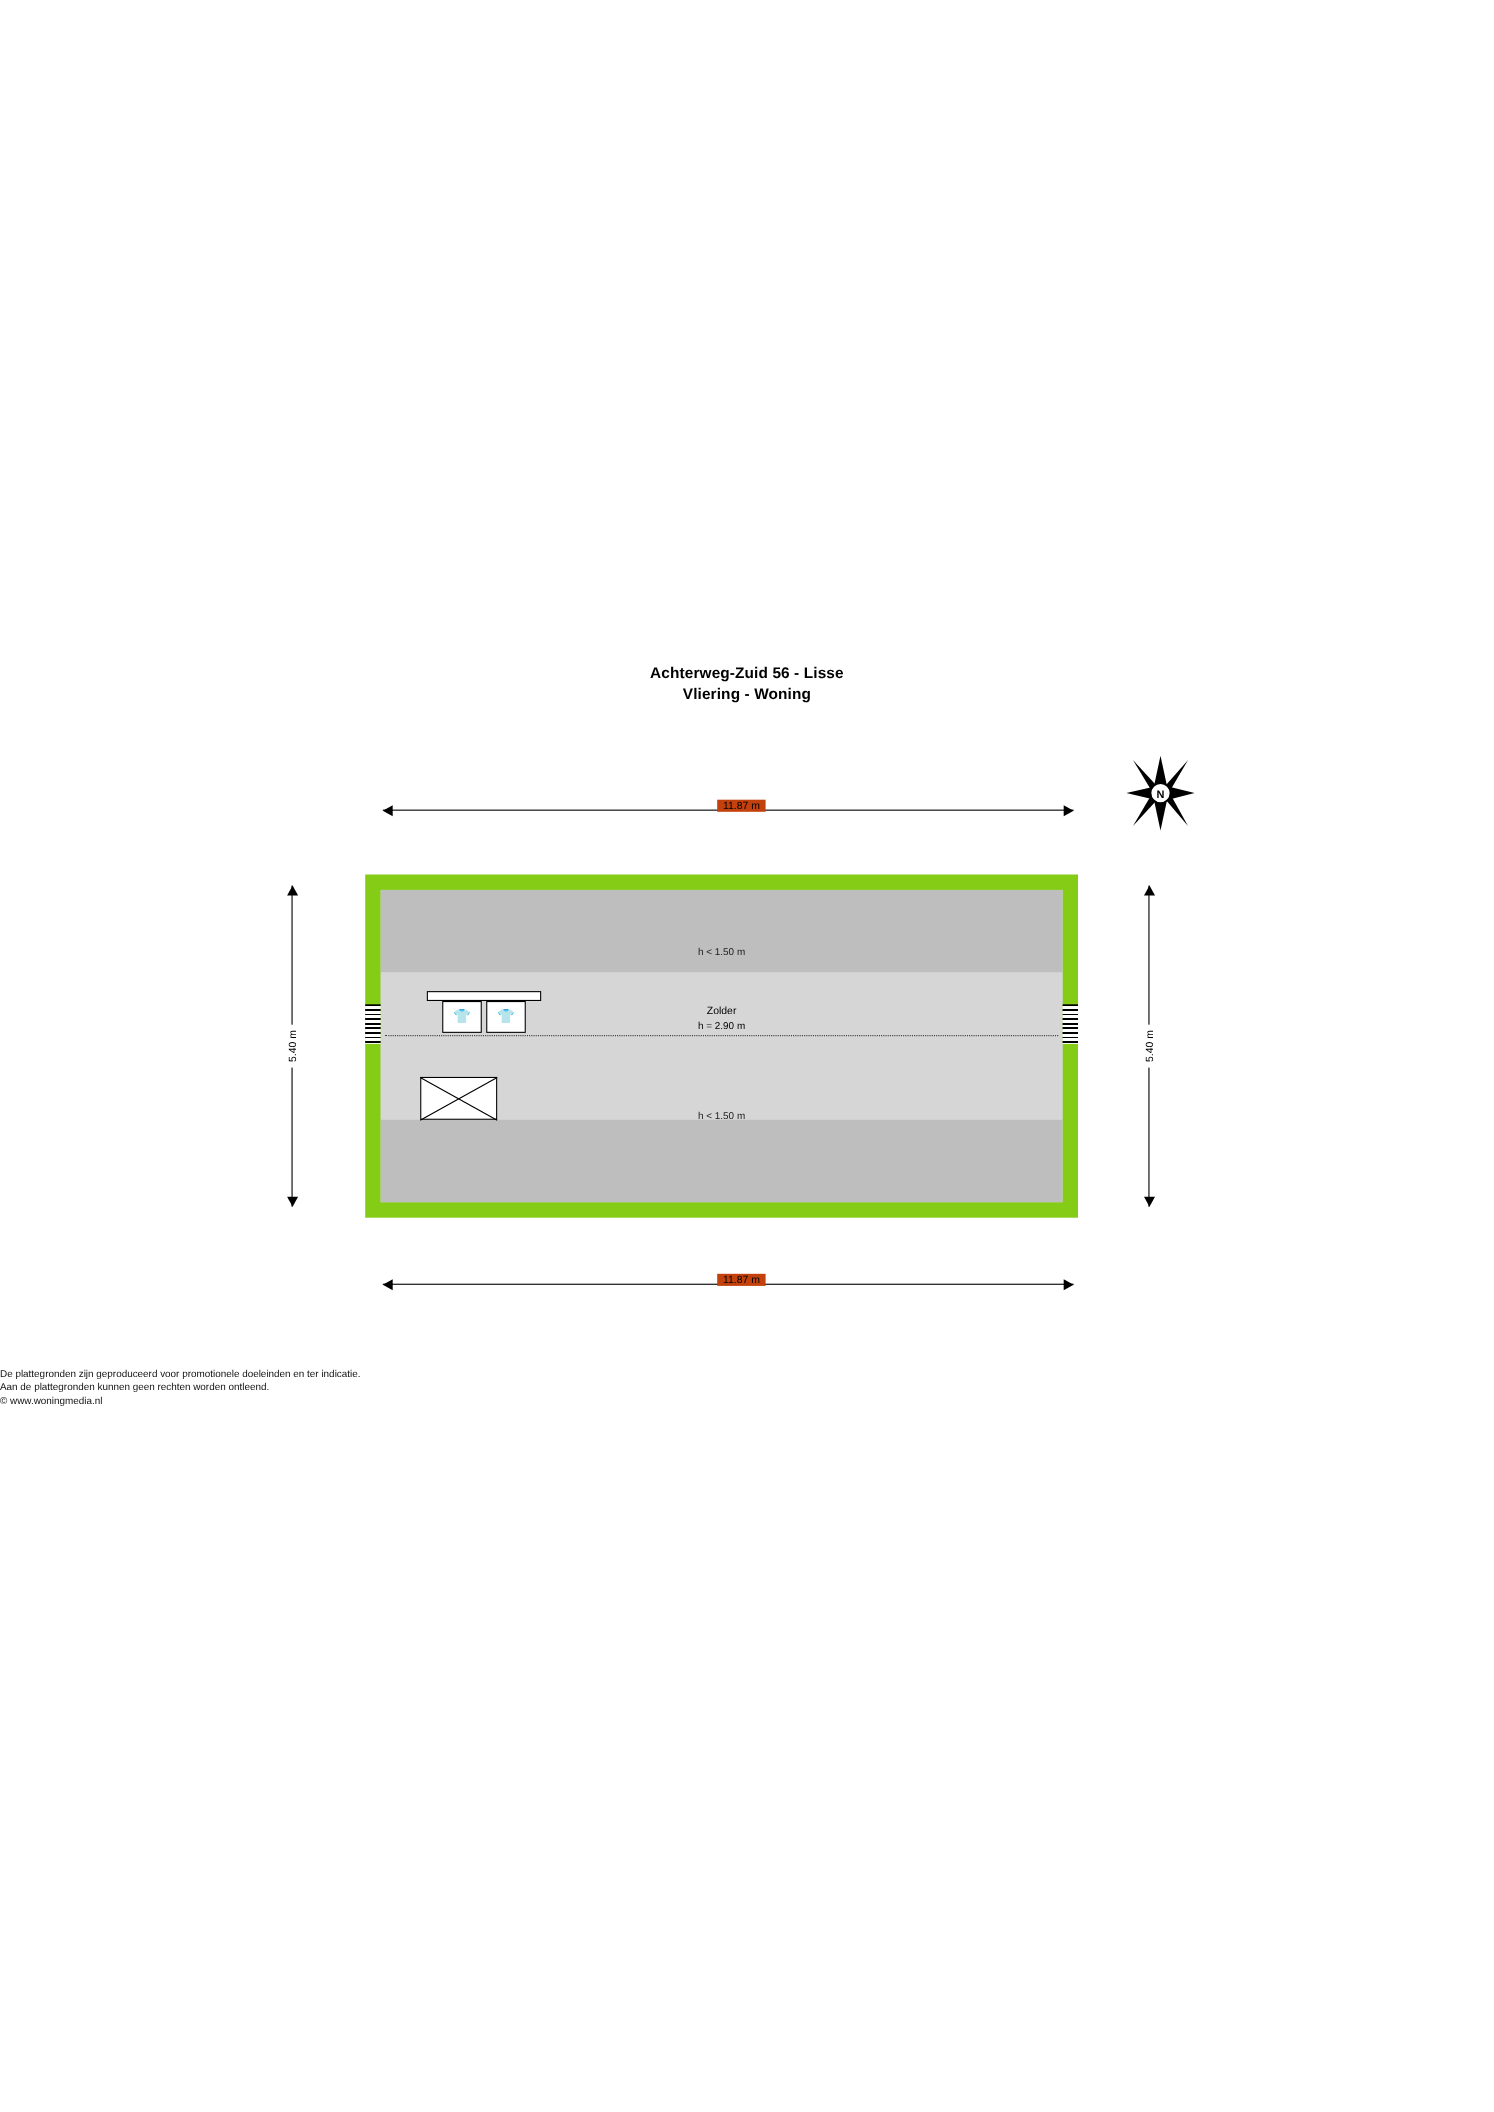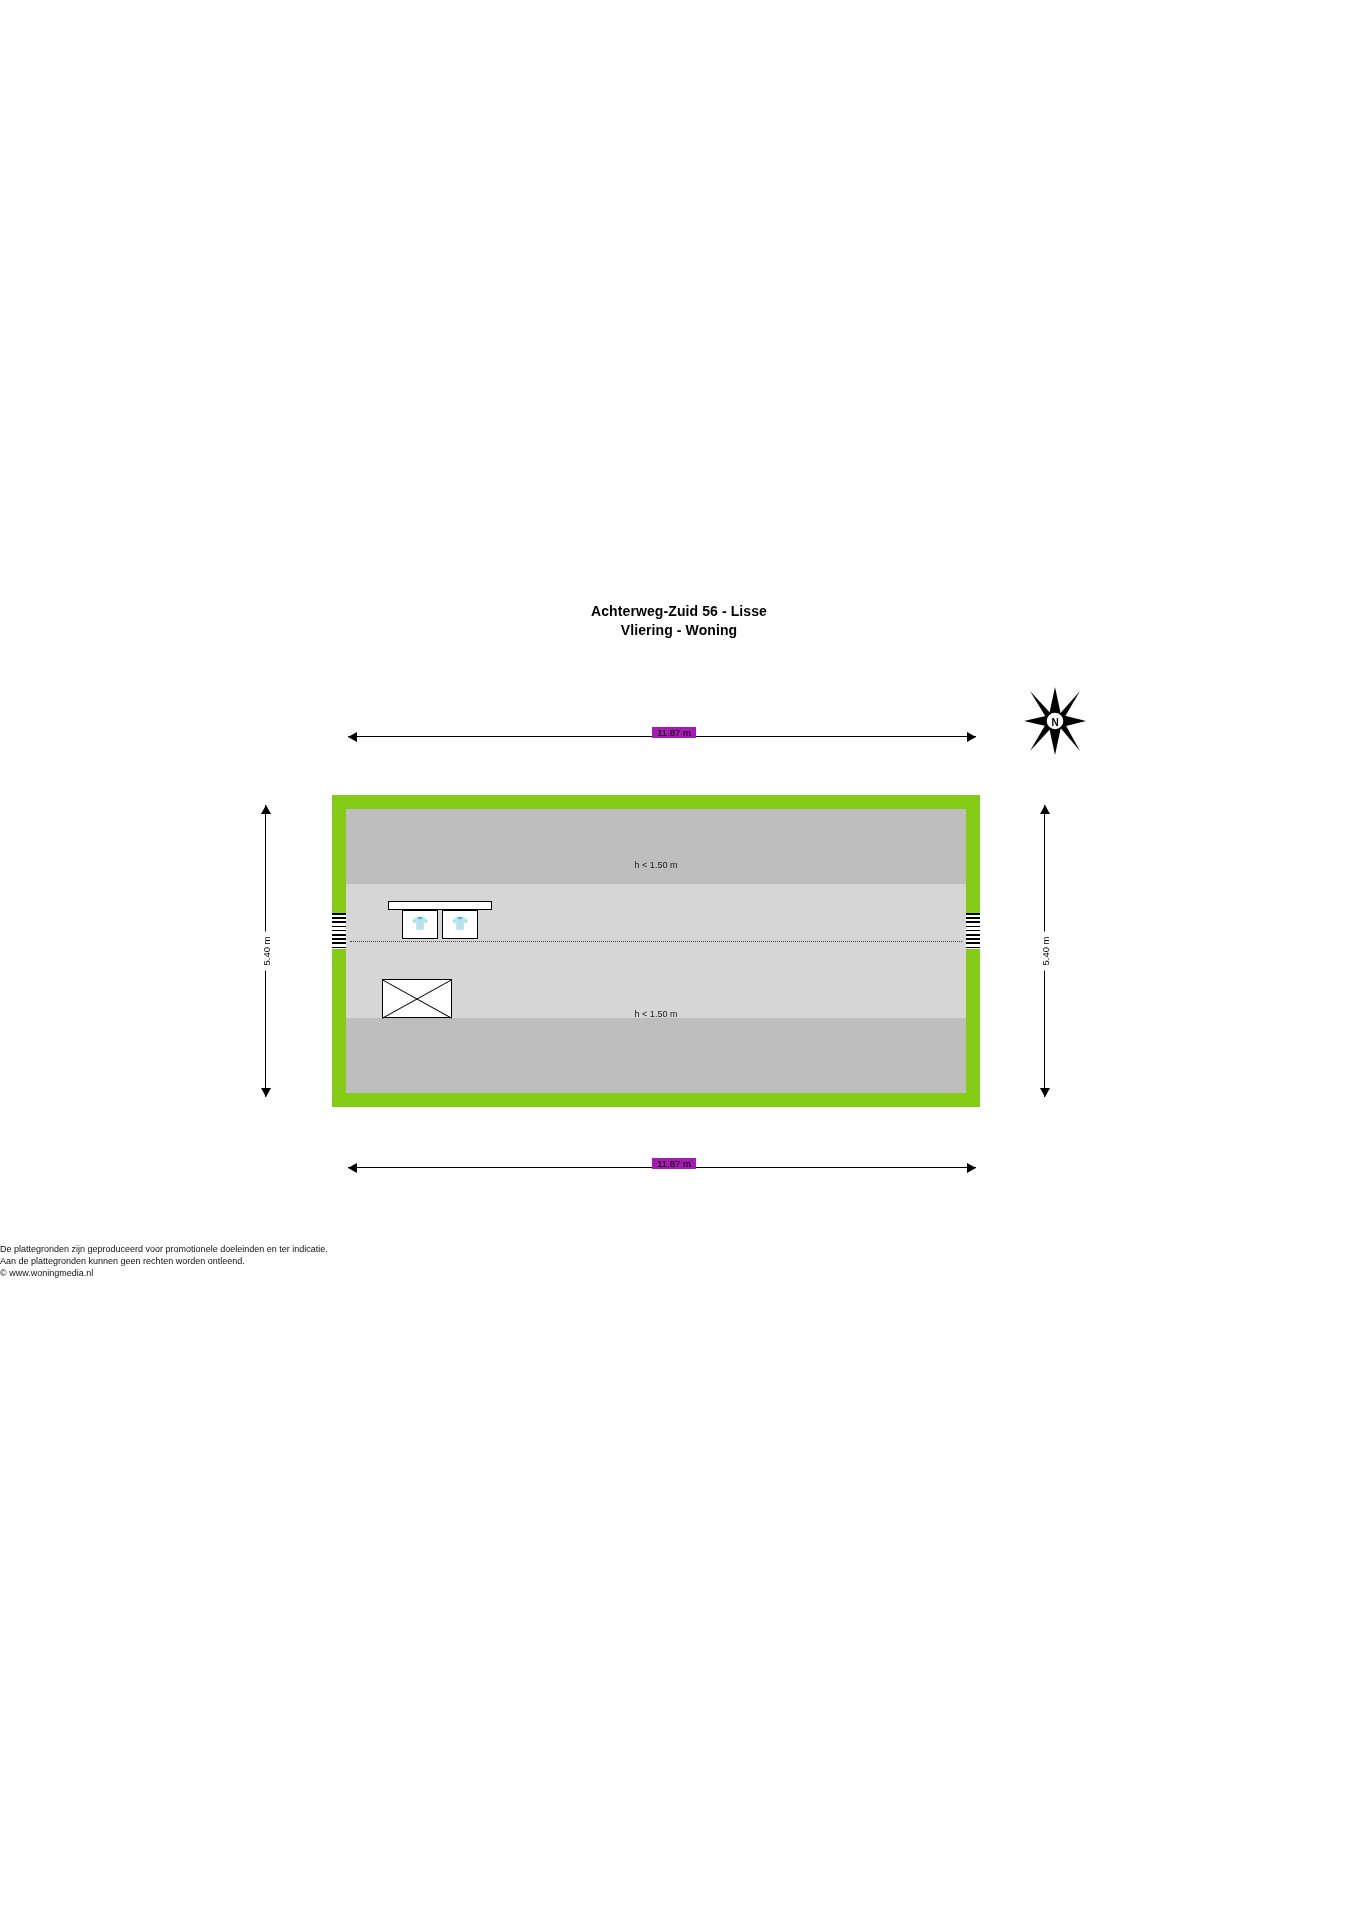--- a/index.html
+++ b/index.html
@@ -72,21 +72,21 @@
   }
   .dim-h .dim-label-wrap {
     position: absolute;
     left: 0;
     right: 0;
     top: -4px;
     text-align: center;
   }
   .dim-h .dim-label-wrap span {
     font-size: 9.5px;
-    background: #a21caf;
+    background: #c2410c;
     padding: 0 5px;
     margin-left: 24px;
   }
 
   .dim-v {
     position: absolute;
     width: 20px;
   }
   .dim-v .line {
     position: absolute;
@@ -356,20 +356,24 @@
 <div id="floorplan">
   <div id="plan-outer">
     <div id="plan-inner">
 
       <div class="band-low-top"></div>
       <div class="band-mid"></div>
       <div class="band-low-bottom"></div>
 
       <div class="band-label" id="label-h-top">h &lt; 1.50 m</div>
 
+      <div id="room-label-block">
+        <div class="room-name">Zolder</div>
+        <div class="room-height">h = 2.90 m</div>
+      </div>
 
       <div id="dotted-divider"></div>
 
       <div class="band-label" id="label-h-bot">h &lt; 1.50 m</div>
 
       <div id="closet-group">
         <div class="closet-top-bar"></div>
         <div class="closet-box left">
           <span class="hanger">👕</span>
         </div>

